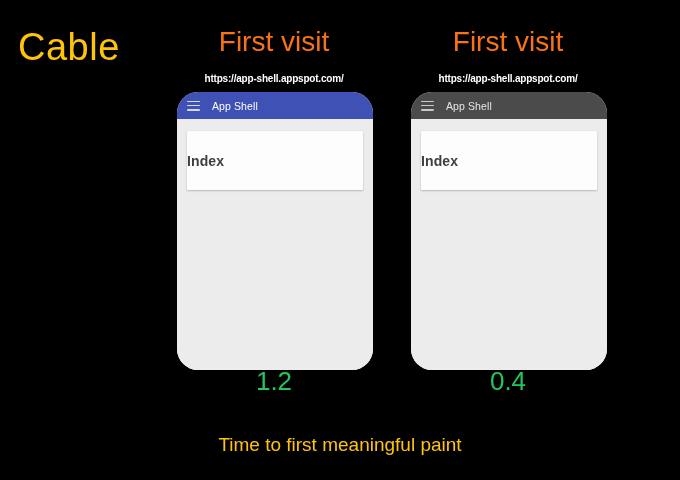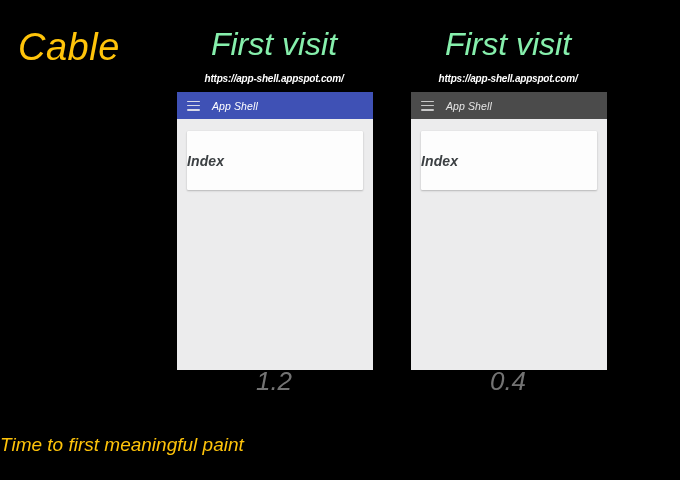--- a/index.html
+++ b/index.html
@@ -6,21 +6,20 @@
   html, body {
     width:680px; height:480px;
     background:#000000;
     font-family:"Liberation Sans", sans-serif;
     overflow:hidden;
   }
   .slide {
     position:relative;
     width:680px; height:370px;
     background:#000000;
-    font-style:italic;
   }
 
   
   .slide-title {
     position:absolute;
     left:18px; top:28px;
     font-size:38px;
     line-height:1;
     color:#ffc40a;
     font-weight:400;
@@ -36,23 +35,23 @@
     height:480px;
   }
   .panel.first  { left:157px; }
   .panel.repeat { left:391px; }
 
   .panel-heading {
     position:absolute;
     top:28px; left:0;
     width:234px;
     text-align:center;
-    font-size:32px;
-    line-height:1;
-    color:#86efac;
+    font-size:28px;
+    line-height:1;
+    color:#f97316;
     font-weight:400;
     white-space:nowrap;
   }
 
   .panel-url {
     position:absolute;
     top:74px; left:0;
     width:234px;
     text-align:center;
     font-size:10px;
@@ -65,20 +64,21 @@
 
   
   .device {
     position:absolute;
     top:92px;
     left:20px;
     width:196px;
     height:278px;
     background:#ececed;
     overflow:hidden;
+    border-radius:21px;
   }
 
   .appbar {
     position:relative;
     height:27px;
     width:100%;
     display:flex;
     align-items:center;
     padding-left:10px;
   }
@@ -138,30 +138,31 @@
 
   
   .metric {
     position:absolute;
     top:368px;
     left:0;
     width:234px;
     text-align:center;
     font-size:26px;
     line-height:1;
-    color:#737373;
+    color:#22c55e;
     font-weight:400;
   }
 
   
   .caption {
     position:absolute;
     left:0;
     top:435px;
     width:680px;
+    text-align:center;
     font-size:19px;
     line-height:1;
     color:#ffc40a;
     font-weight:400;
     white-space:nowrap;
   }
 </style>
 </head>
 <body>
 

